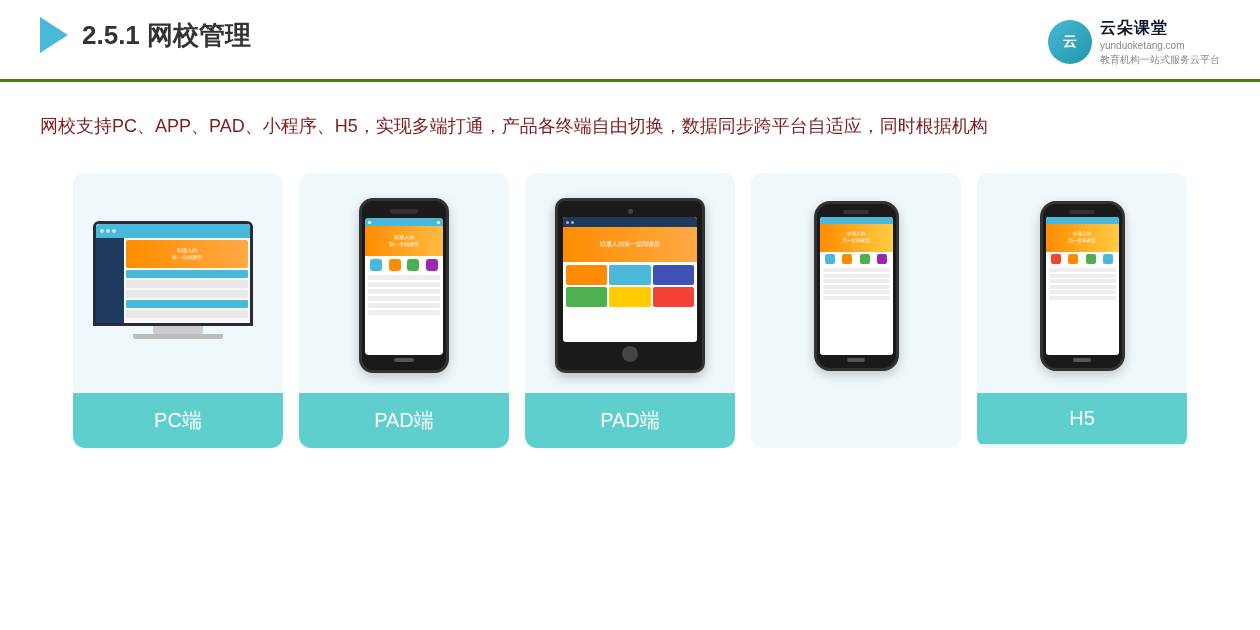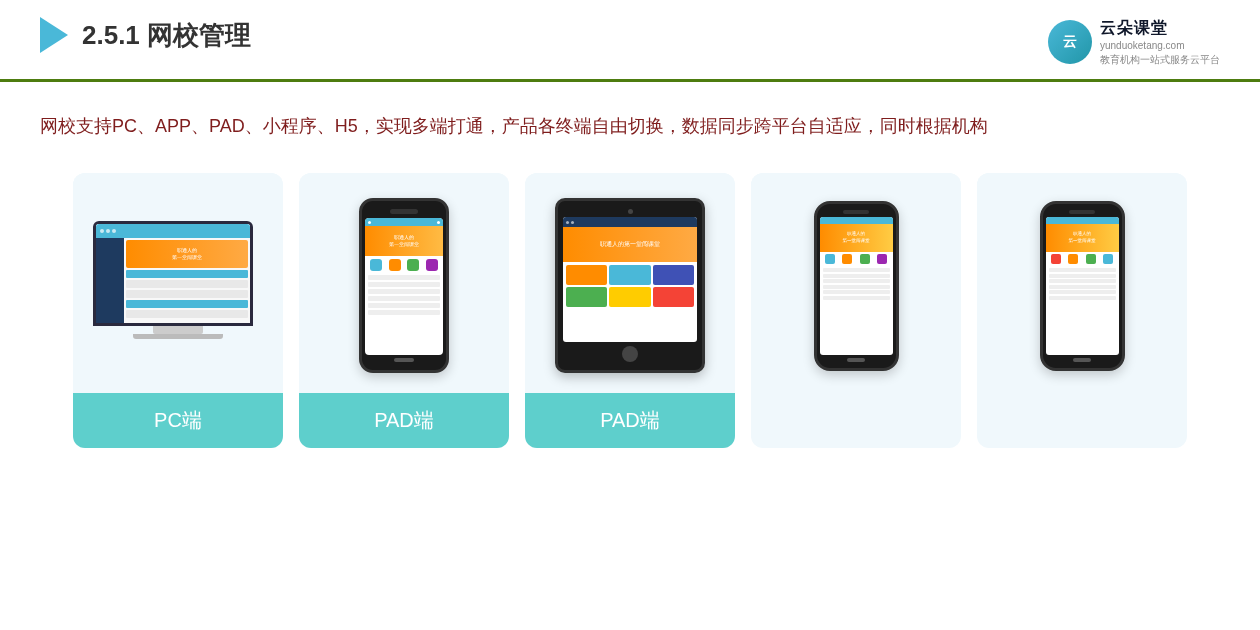--- a/index.html
+++ b/index.html
@@ -661,15 +661,16 @@
             <div class="mini-row"></div>
             <div class="mini-row"></div>
             <div class="mini-row"></div>
             <div class="mini-row"></div>
             <div class="mini-row"></div>
           </div>
         </div>
         <div class="mini-home"></div>
       </div>
     </div>
+    <div class="card-label">H5</div>
   </div>
 
 </div>
 
 </body></html>

